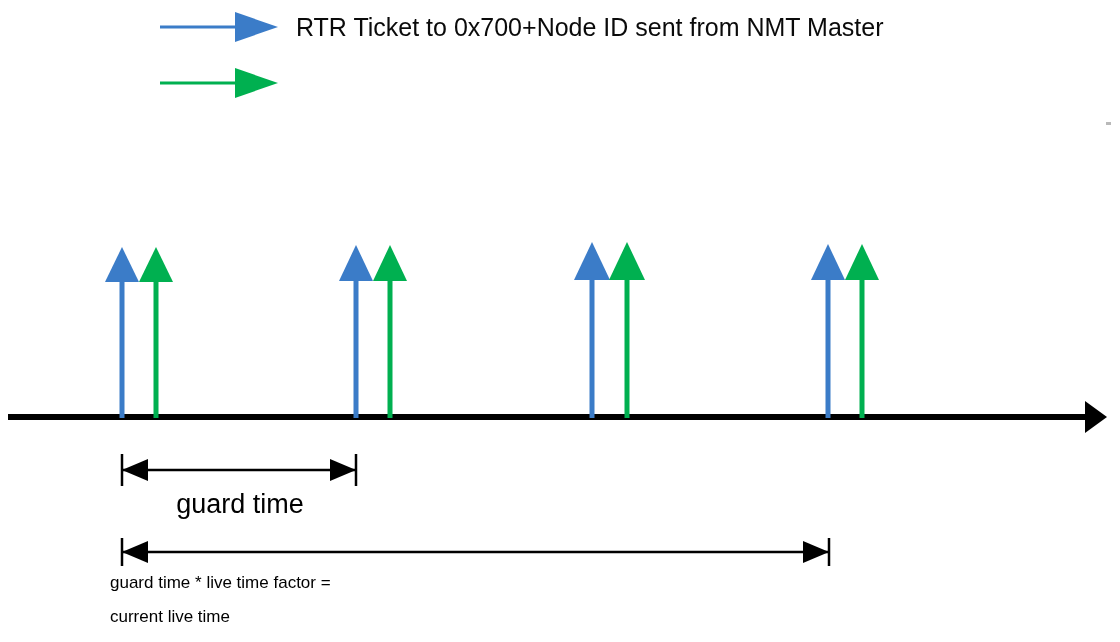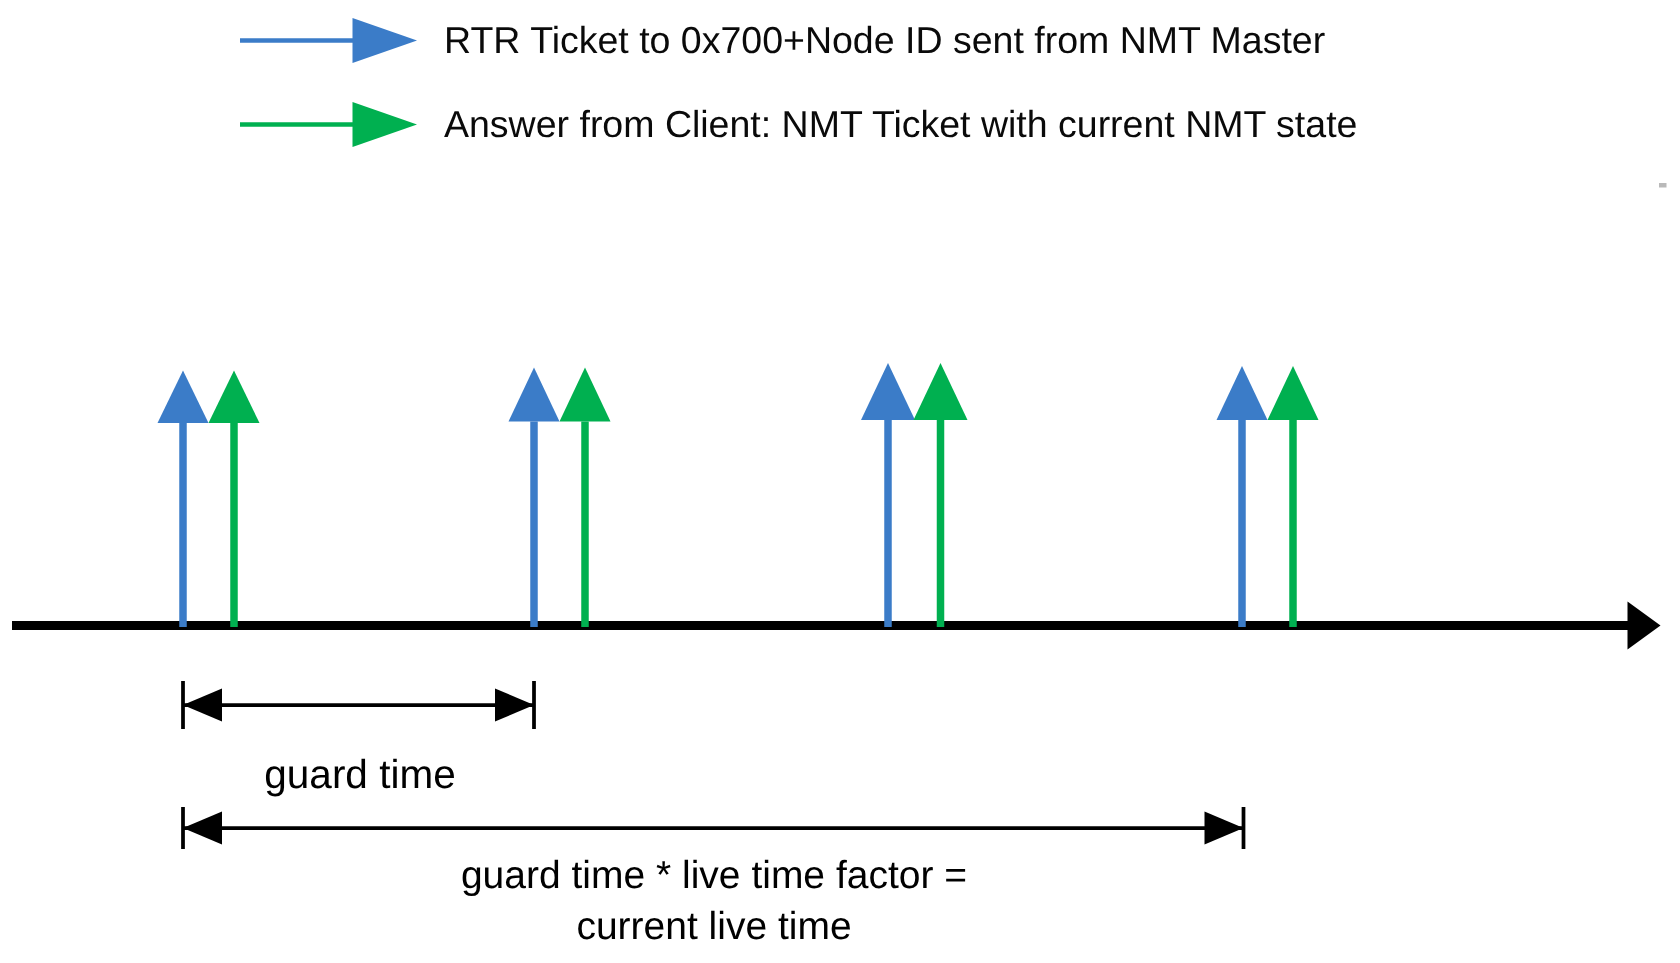--- a/index.html
+++ b/index.html
@@ -79,36 +79,34 @@
   }
   #guard-time-label {
     position: absolute;
     left: 110px;
     top: 487px;
     width: 260px;
     text-align: center;
     font-size: 27px;
     line-height: 34px;
     white-space: nowrap;
-    margin-top: 12px;
   }
   #live-bracket {
     position: absolute;
     left: 110px;
     top: 536px;
     width: 732px;
     height: 32px;
   }
   #live-time-label {
     position: absolute;
     left: 110px;
     top: 566px;
     width: 732px;
-    text-align: center;
-    font-size: 26px;
+    font-size: 17px;
     line-height: 34px;
   }
   #live-time-label .line { display: block; white-space: nowrap; }
 
   #artifact-dot {
     position: absolute;
     left: 1106px;
     top: 122px;
     width: 5px;
     height: 3px;
@@ -130,21 +128,20 @@
     <div class="legend-label">RTR Ticket to 0x700+Node ID sent from NMT Master</div>
   </div>
 
   <div class="legend-row" id="legend-row-answer">
     <div class="legend-arrow">
       <svg width="125" height="46" viewBox="0 0 125 46">
         <line x1="0" y1="23" x2="80" y2="23" stroke="#00b050" stroke-width="3"></line>
         <polygon points="75,8 118,23 75,38" fill="#00b050"></polygon>
       </svg>
     </div>
-    <div class="legend-label">Answer from Client: NMT Ticket with current NMT state</div>
   </div>
 
   <div id="timeline">
     <svg width="1120" height="44" viewBox="0 0 1120 44">
       <line x1="8" y1="21" x2="1088" y2="21" stroke="#000000" stroke-width="6"></line>
       <polygon points="1085,5 1107,21 1085,37" fill="#000000"></polygon>
     </svg>
   </div>
 
   <div class="event-pair" style="left:100px;">

